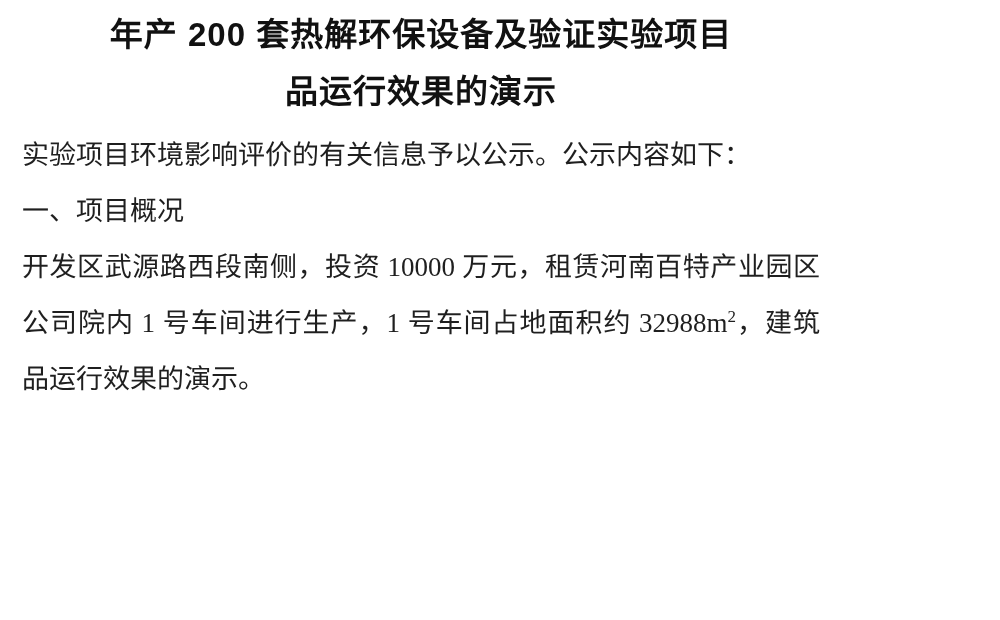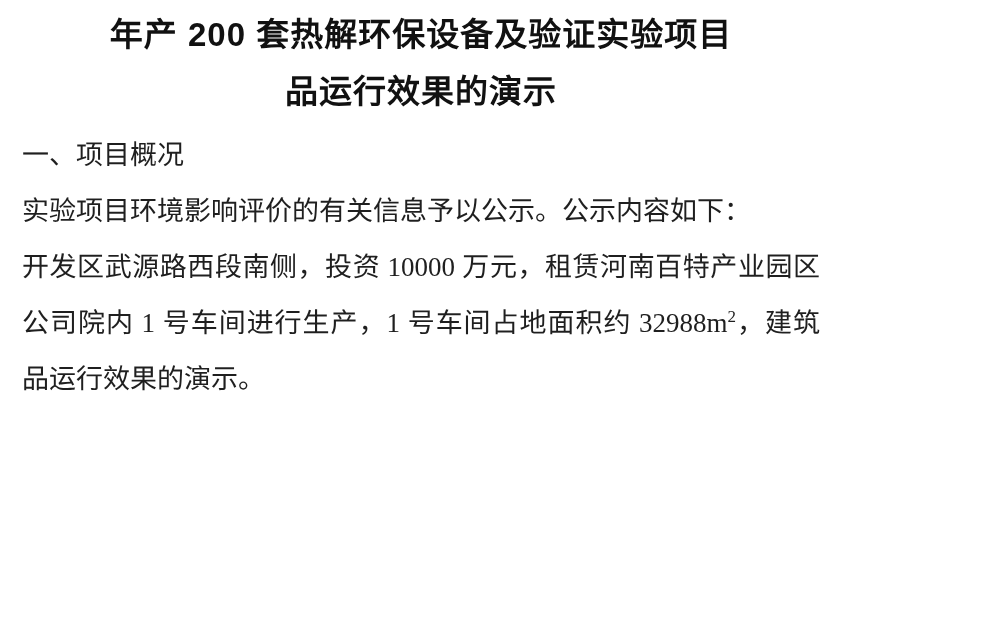--- a/index.html
+++ b/index.html
@@ -61,23 +61,23 @@
 
   <div class="doc-title">
     <div class="title-line">年产 200 套热解环保设备及验证实验项目</div>
     <div class="title-line">品运行效果的演示</div>
   </div>
 
   <div class="doc-body">
 
 
 
+    <div class="line">实验项目环境影响评价的有关信息予以公示。公示内容如下：</div>
+
     <div class="line">一、项目概况</div>
-
-    <div class="line">实验项目环境影响评价的有关信息予以公示。公示内容如下：</div>
 
 
     <div class="line full">开发区武源路西段南侧，投资 10000 万元，租赁河南百特产业园区运营管理有限</div>
 
     <div class="line full"><span>公司院内 1 号车间进行生产，1 号车间占地面积约 32988m</span><sup class="sq">2</sup><span>，建筑面积 23556m</span><sup class="sq">2</sup><span>，</span></div>
 
 
     <div class="line">品运行效果的演示。</div>
 
   </div>

